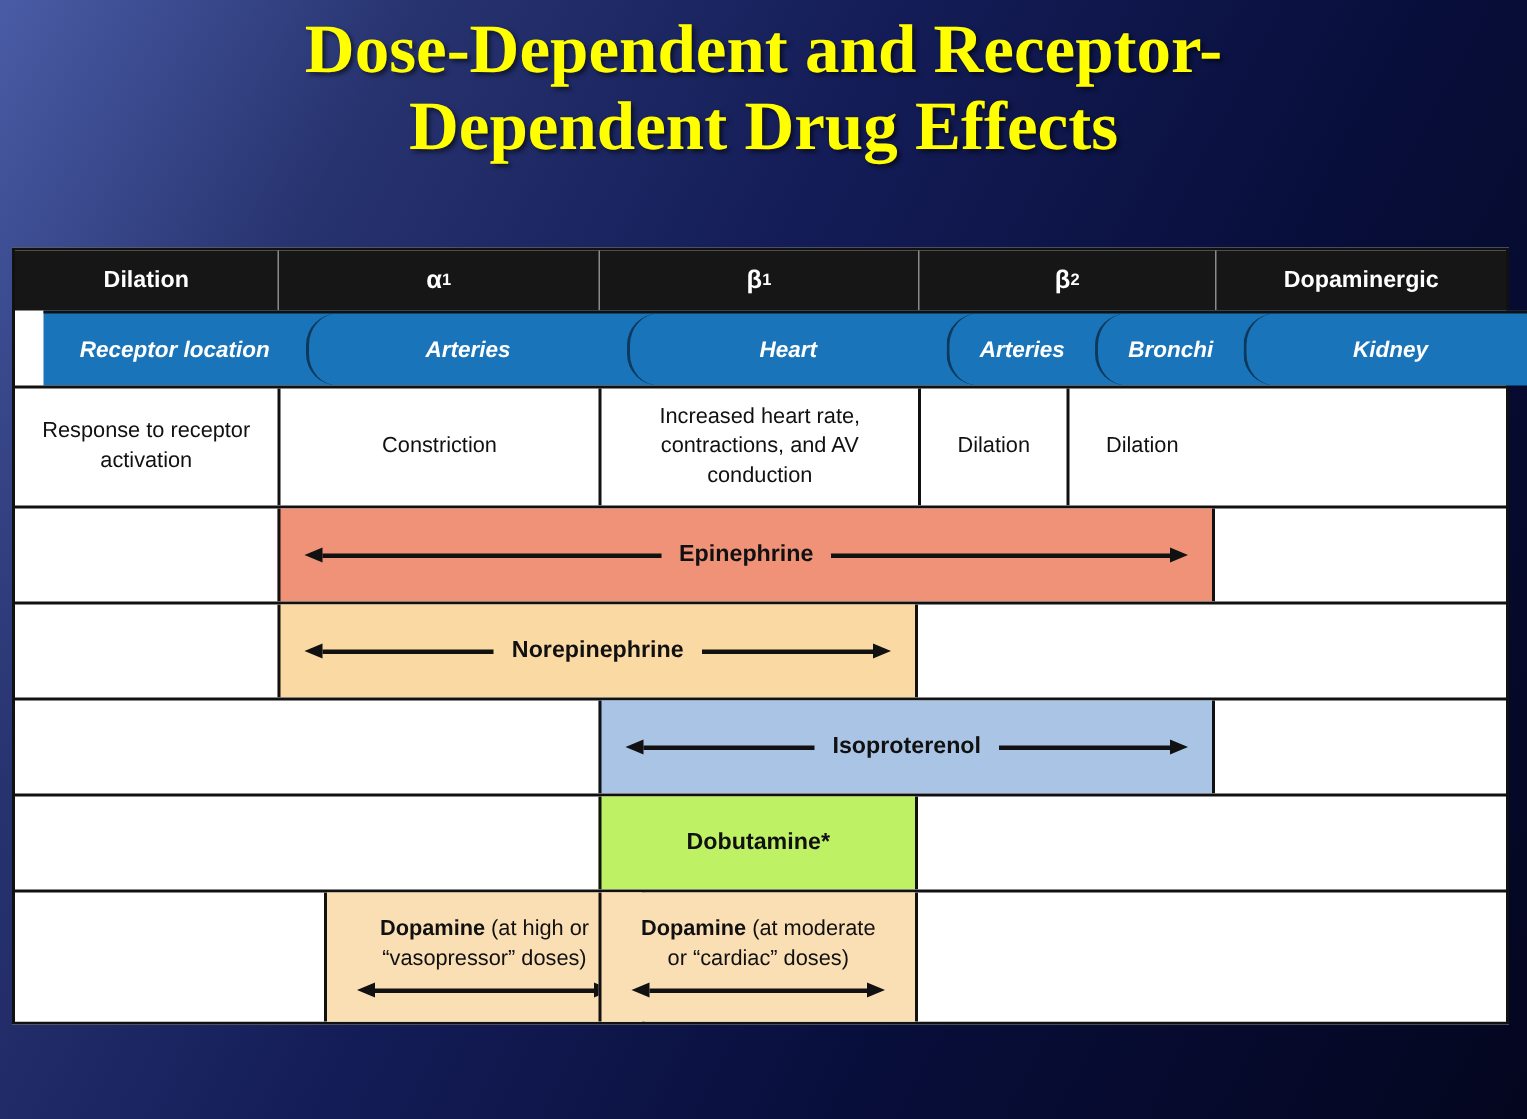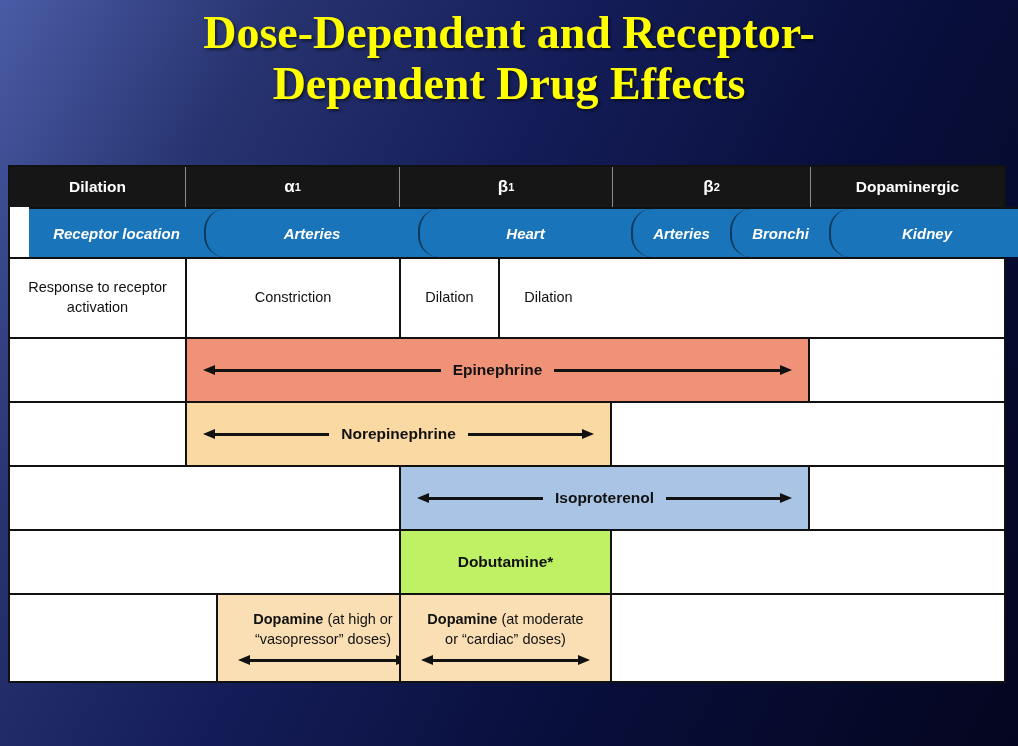--- a/index.html
+++ b/index.html
@@ -117,20 +117,21 @@
     <div class="cell w-a1">Arteries</div>
     <div class="cell w-b1">Heart</div>
     <div class="cell w-b2a">Arteries</div>
     <div class="cell w-b2b">Bronchi</div>
     <div class="cell w-dopa">Kidney</div>
   </div>
 
   <div class="row response-row">
     <div class="cell w-rec">Response to receptor activation</div>
     <div class="cell w-a1">Constriction</div>
+    <div class="cell w-b1">Increased heart rate, contractions, and AV conduction</div>
     <div class="cell w-b2a">Dilation</div>
     <div class="cell w-b2b">Dilation</div>
   </div>
 
   <div class="row drug-row">
     <div class="bar bar-epi" style="background: rgb(239, 146, 120);">
       <div class="arrow">
         <span class="head hl"></span>
         <span class="line"></span>
         <span class="label">Epinephrine</span>

